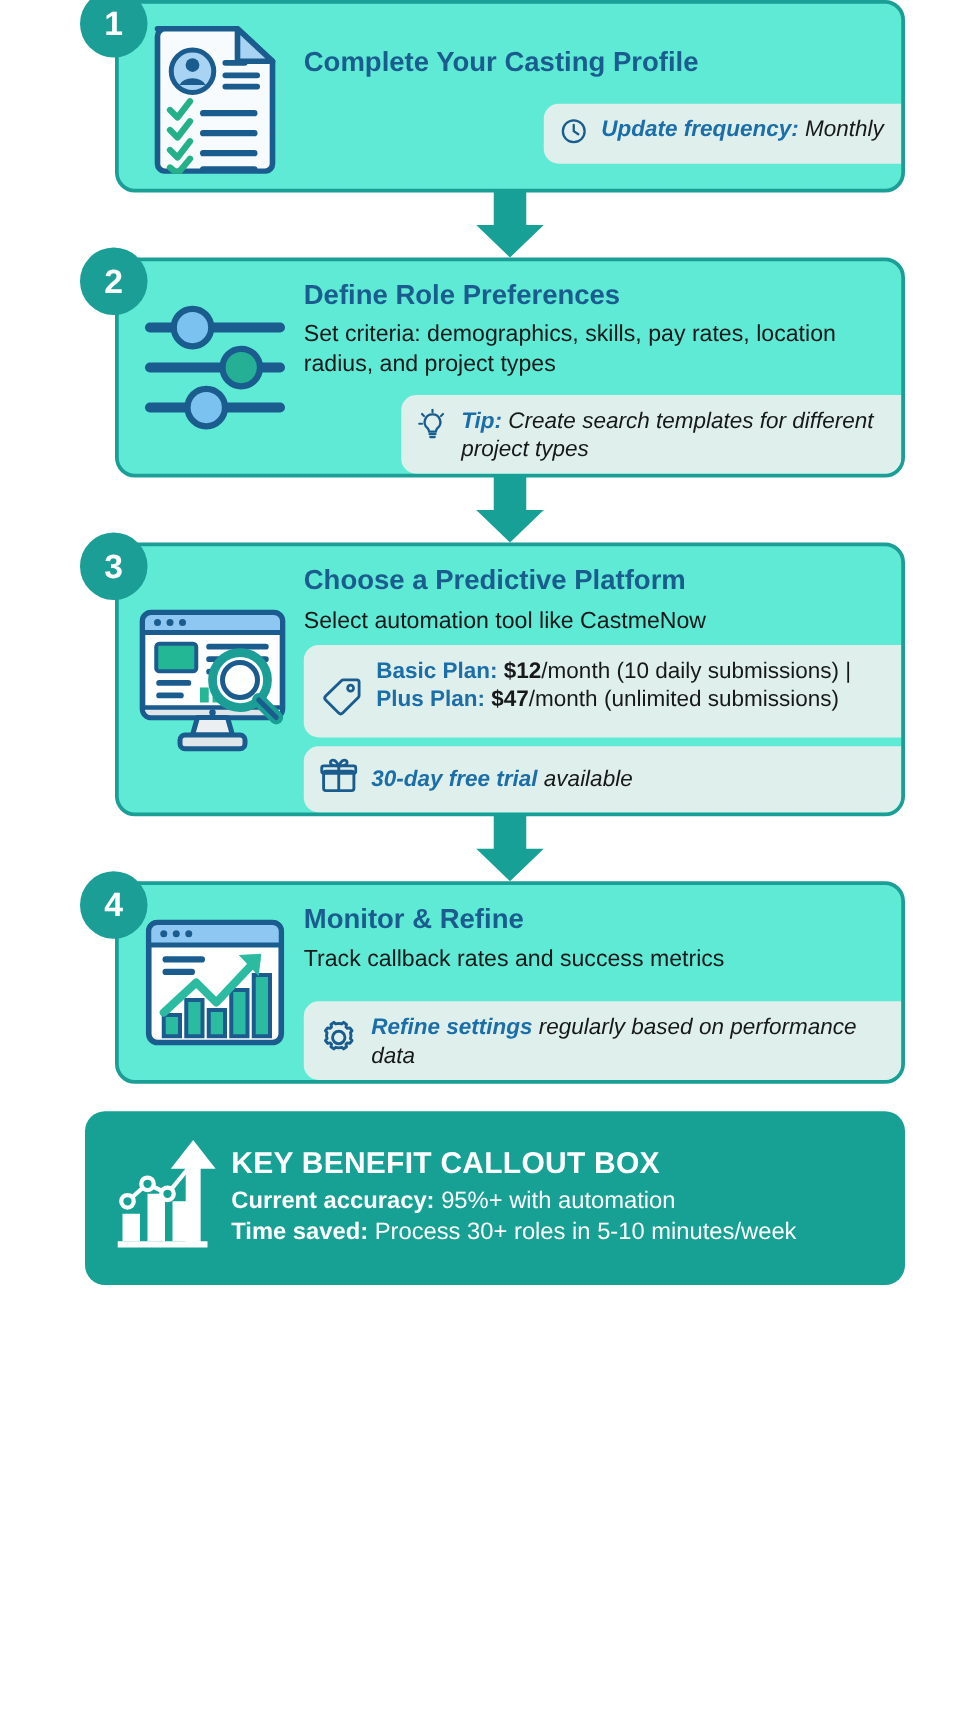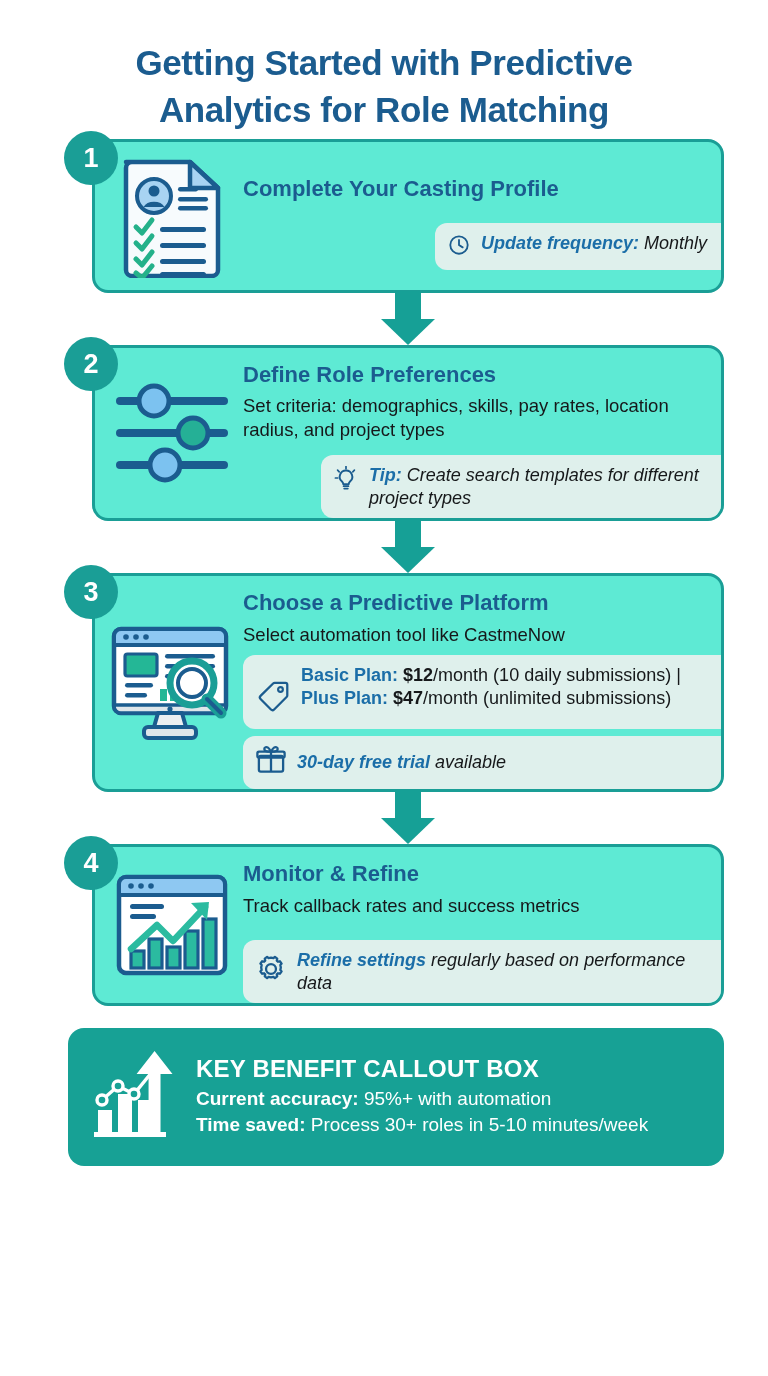--- a/index.html
+++ b/index.html
@@ -127,37 +127,36 @@
     border-top: 26px solid #16a096;
   }
 
   
   .callout {
     margin: 22px 20px 0 44px;
     background: #17a195;
     border-radius: 16px;
     display: flex;
     align-items: center;
-    gap: 16px;
+    gap: 5px;
     padding: 20px 22px 22px 26px;
   }
   .callout-ico { flex: 0 0 auto; }
   .callout-title {
     color: #ffffff; font-size: 24px; font-weight: bold;
     letter-spacing: 0.2px; padding-bottom: 3px;
   }
   .callout-line { color: #ffffff; font-size: 19px; line-height: 1.33; }
   .callout-line b { font-weight: bold; }
 </style>
 </head>
 <body>
 
 <div class="page">
 
-  <div class="title">Getting Started with Predictive Analytics for Role Matching</div>
 
   <div class="steps">
 
     <div class="step">
       <div class="badge">1</div>
       <div class="card">
         <div class="icon-col">
           <svg width="104" height="124" viewBox="0 0 104 124">
             <path d="M6 8 h64 l28 26 v82 a6 6 0 0 1 -6 6 H12 a6 6 0 0 1 -6 -6 V14 a6 6 0 0 1 6 -6 z" fill="#f7fbfd" stroke="#1b5c8f" stroke-width="4.5" stroke-linejoin="round"></path>
             <path d="M70 8 l28 26 h-28 z" fill="#a8d3f2" stroke="#1b5c8f" stroke-width="4.5" stroke-linejoin="round"></path>

